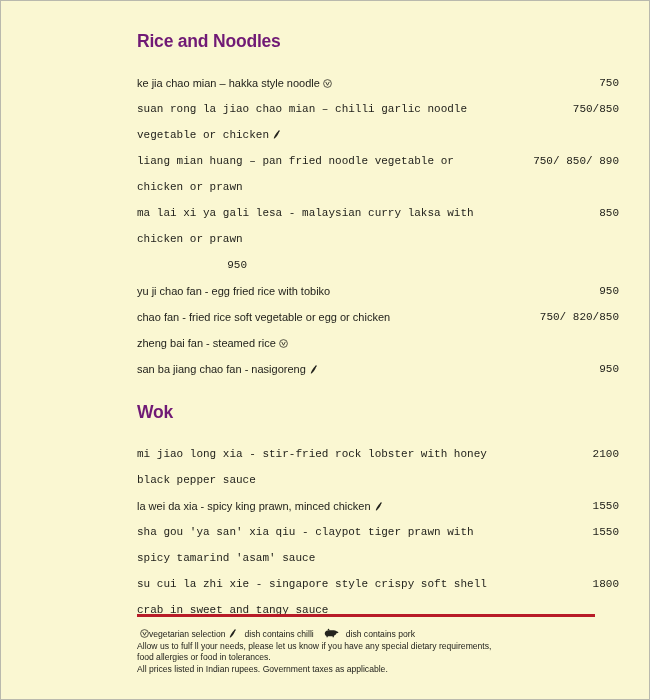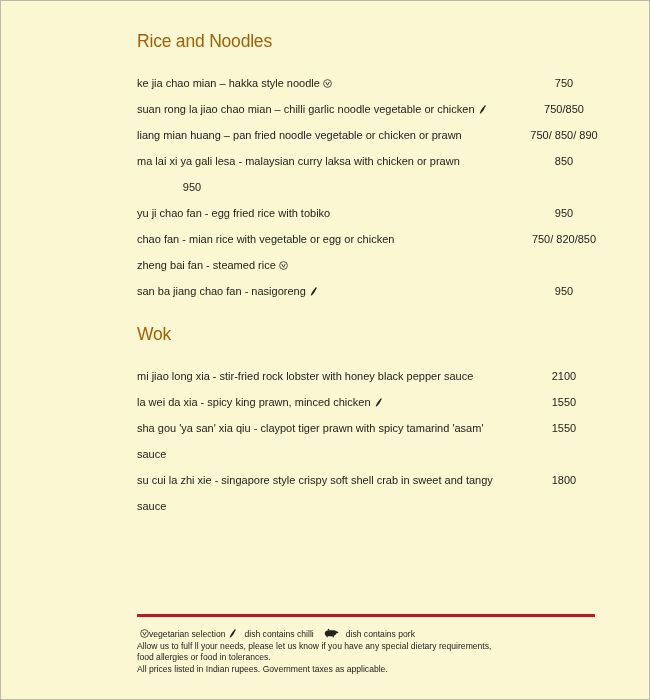--- a/index.html
+++ b/index.html
@@ -18,23 +18,23 @@
   #page {
     position: relative;
     width: 650px;
     height: 700px;
     background: #faf7d2;
     border: 1px solid #b9b9ad;
     padding: 30px 30px 0 136px;
   }
   .section-title {
     font-size: 17.5px;
-    font-weight: normal;
+    font-weight: bold;
     letter-spacing: -0.2px;
-    color: #a16207;
+    color: #701a75;
     margin: 0 0 18px 0;
   }
   .section-title.wok { margin-top: 20px; }
   .menu-list {
     list-style: none;
     margin: 0;
     padding: 0;
   }
   .menu-row {
     display: flex;
@@ -44,25 +44,26 @@
     line-height: 26px;
     color: #23231d;
   }
   .menu-row .desc {
     flex: 0 1 auto;
     max-width: 400px;
     padding-right: 8px;
   }
   .menu-row .price {
     flex: 0 0 110px;
-    text-align: center;
+    text-align: right;
     white-space: nowrap;
     color: #23231d;
-  }
-  .wrap .desc { max-width: 380px; }
+    font-family: Liberation Mono, monospace;
+  }
+  .wrap .desc { max-width: 380px; font-family: Liberation Mono, monospace; }
 
   
   .marker {
     display: inline-block;
     vertical-align: baseline;
     margin-left: 3px;
   }
   .veg-icon {
     width: 9px;
     height: 9px;
@@ -137,21 +138,21 @@
         <span class="price">850</span>
       </li>
       <li class="menu-row">
         <span class="price">950</span>
       </li>
       <li class="menu-row">
         <span class="desc">yu ji chao fan - egg fried rice with tobiko</span>
         <span class="price">950</span>
       </li>
       <li class="menu-row">
-        <span class="desc">chao fan - mian rice with vegetable or egg or chicken</span>
+        <span class="desc">chao fan - fried rice soft vegetable or egg or chicken</span>
         <span class="price">750/ 820/850</span>
       </li>
       <li class="menu-row">
         <span class="desc">zheng bai fan - steamed rice<span class="marker veg-icon"><svg viewBox="0 0 12 12" width="9" height="9">
               <circle cx="6" cy="6" r="5.2" fill="none" stroke="#23231d" stroke-width="1"></circle>
               <path d="M3.6 3.8 L6 8.4 L8.4 3.8" fill="none" stroke="#23231d" stroke-width="1.1"></path>
             </svg></span></span>
       </li>
       <li class="menu-row">
         <span class="desc">san ba jiang chao fan - nasigoreng<span class="marker chilli-icon"><svg viewBox="0 0 12 14" width="9" height="11">

